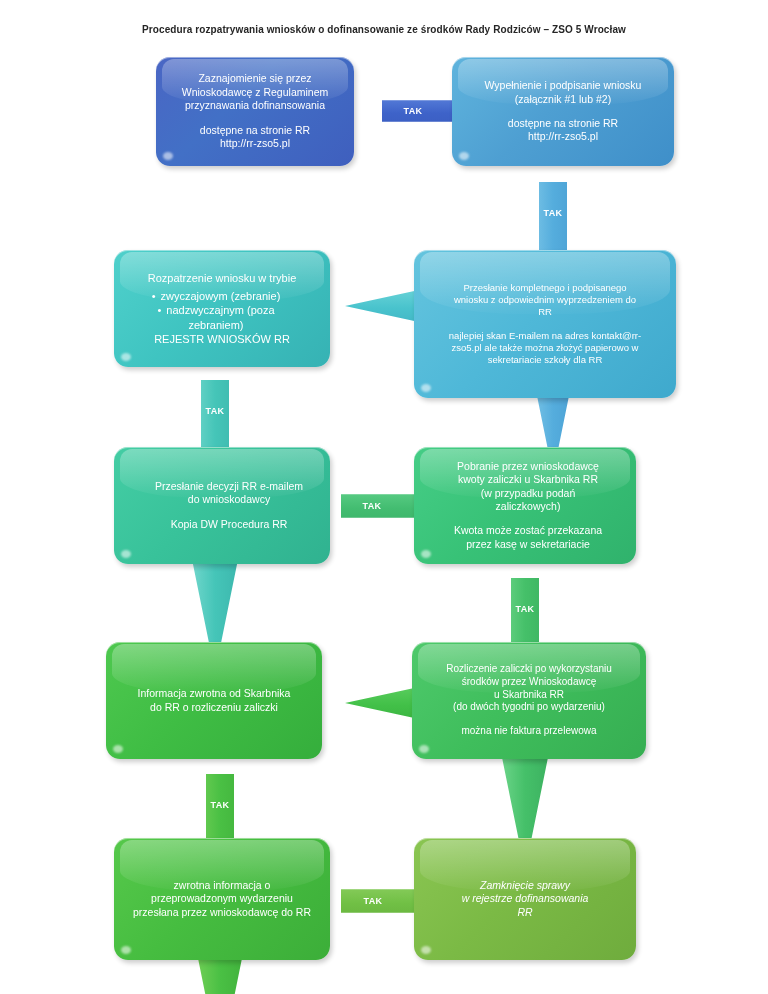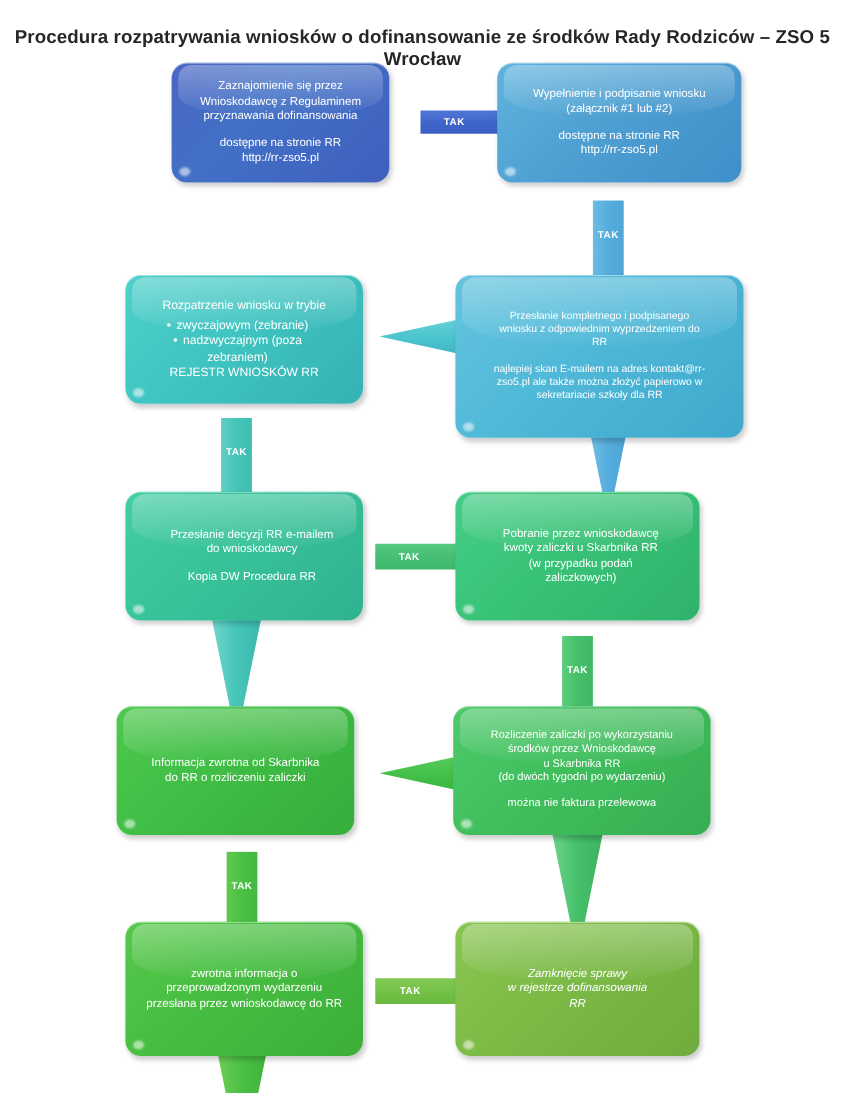--- a/index.html
+++ b/index.html
@@ -7,21 +7,21 @@
     width:768px;height:994px;
     background:#ffffff;
     font-family:"Liberation Sans", sans-serif;
     overflow:hidden;
     position:relative;
   }
   #page-title{
     position:absolute;
     top:24px;left:0;width:768px;
     text-align:center;
-    font-size:17px;
+    font-size:10px;
     font-weight:bold;
     color:#262626;
     letter-spacing:.1px;
   }
   .node{
     position:absolute;
     box-sizing:border-box;
     border-radius:14px;
     color:#ffffff;
     display:flex;
@@ -167,20 +167,22 @@
             background:linear-gradient(to bottom,#63d28c 0%,#43bd71 55%,#3cb268 100%);">
   <span>TAK</span>
 </div>
 
 <div class="node" style="left:414px;top:447px;width:222px;height:117px;font-size:10.5px;
             background:linear-gradient(135deg,#45cd86 0%,#38c277 45%,#30b26c 100%);padding-left:16px;">
   <p class="para" style="white-space:pre-line;">Pobranie przez wnioskodawcę
 kwoty zaliczki  u Skarbnika RR
 (w przypadku podań
 zaliczkowych)</p>
+  <p class="para" style="white-space:pre-line;">Kwota może zostać przekazana
+przez kasę w sekretariacie</p>
 </div>
 
 <div class="arrow down" style="left:500px;top:578px;width:50px;height:62px;
             background:linear-gradient(to right,#6ed68b 0%,#45c069 50%,#3cb160 100%);">
   <span>TAK</span>
 </div>
 
 <div class="node" style="left:106px;top:642px;width:216px;height:117px;font-size:10.5px;
             background:linear-gradient(135deg,#4ec84f 0%,#3fbd44 45%,#35ae3c 100%);">
   <p class="para" style="white-space:pre-line;">Informacja zwrotna od Skarbnika

